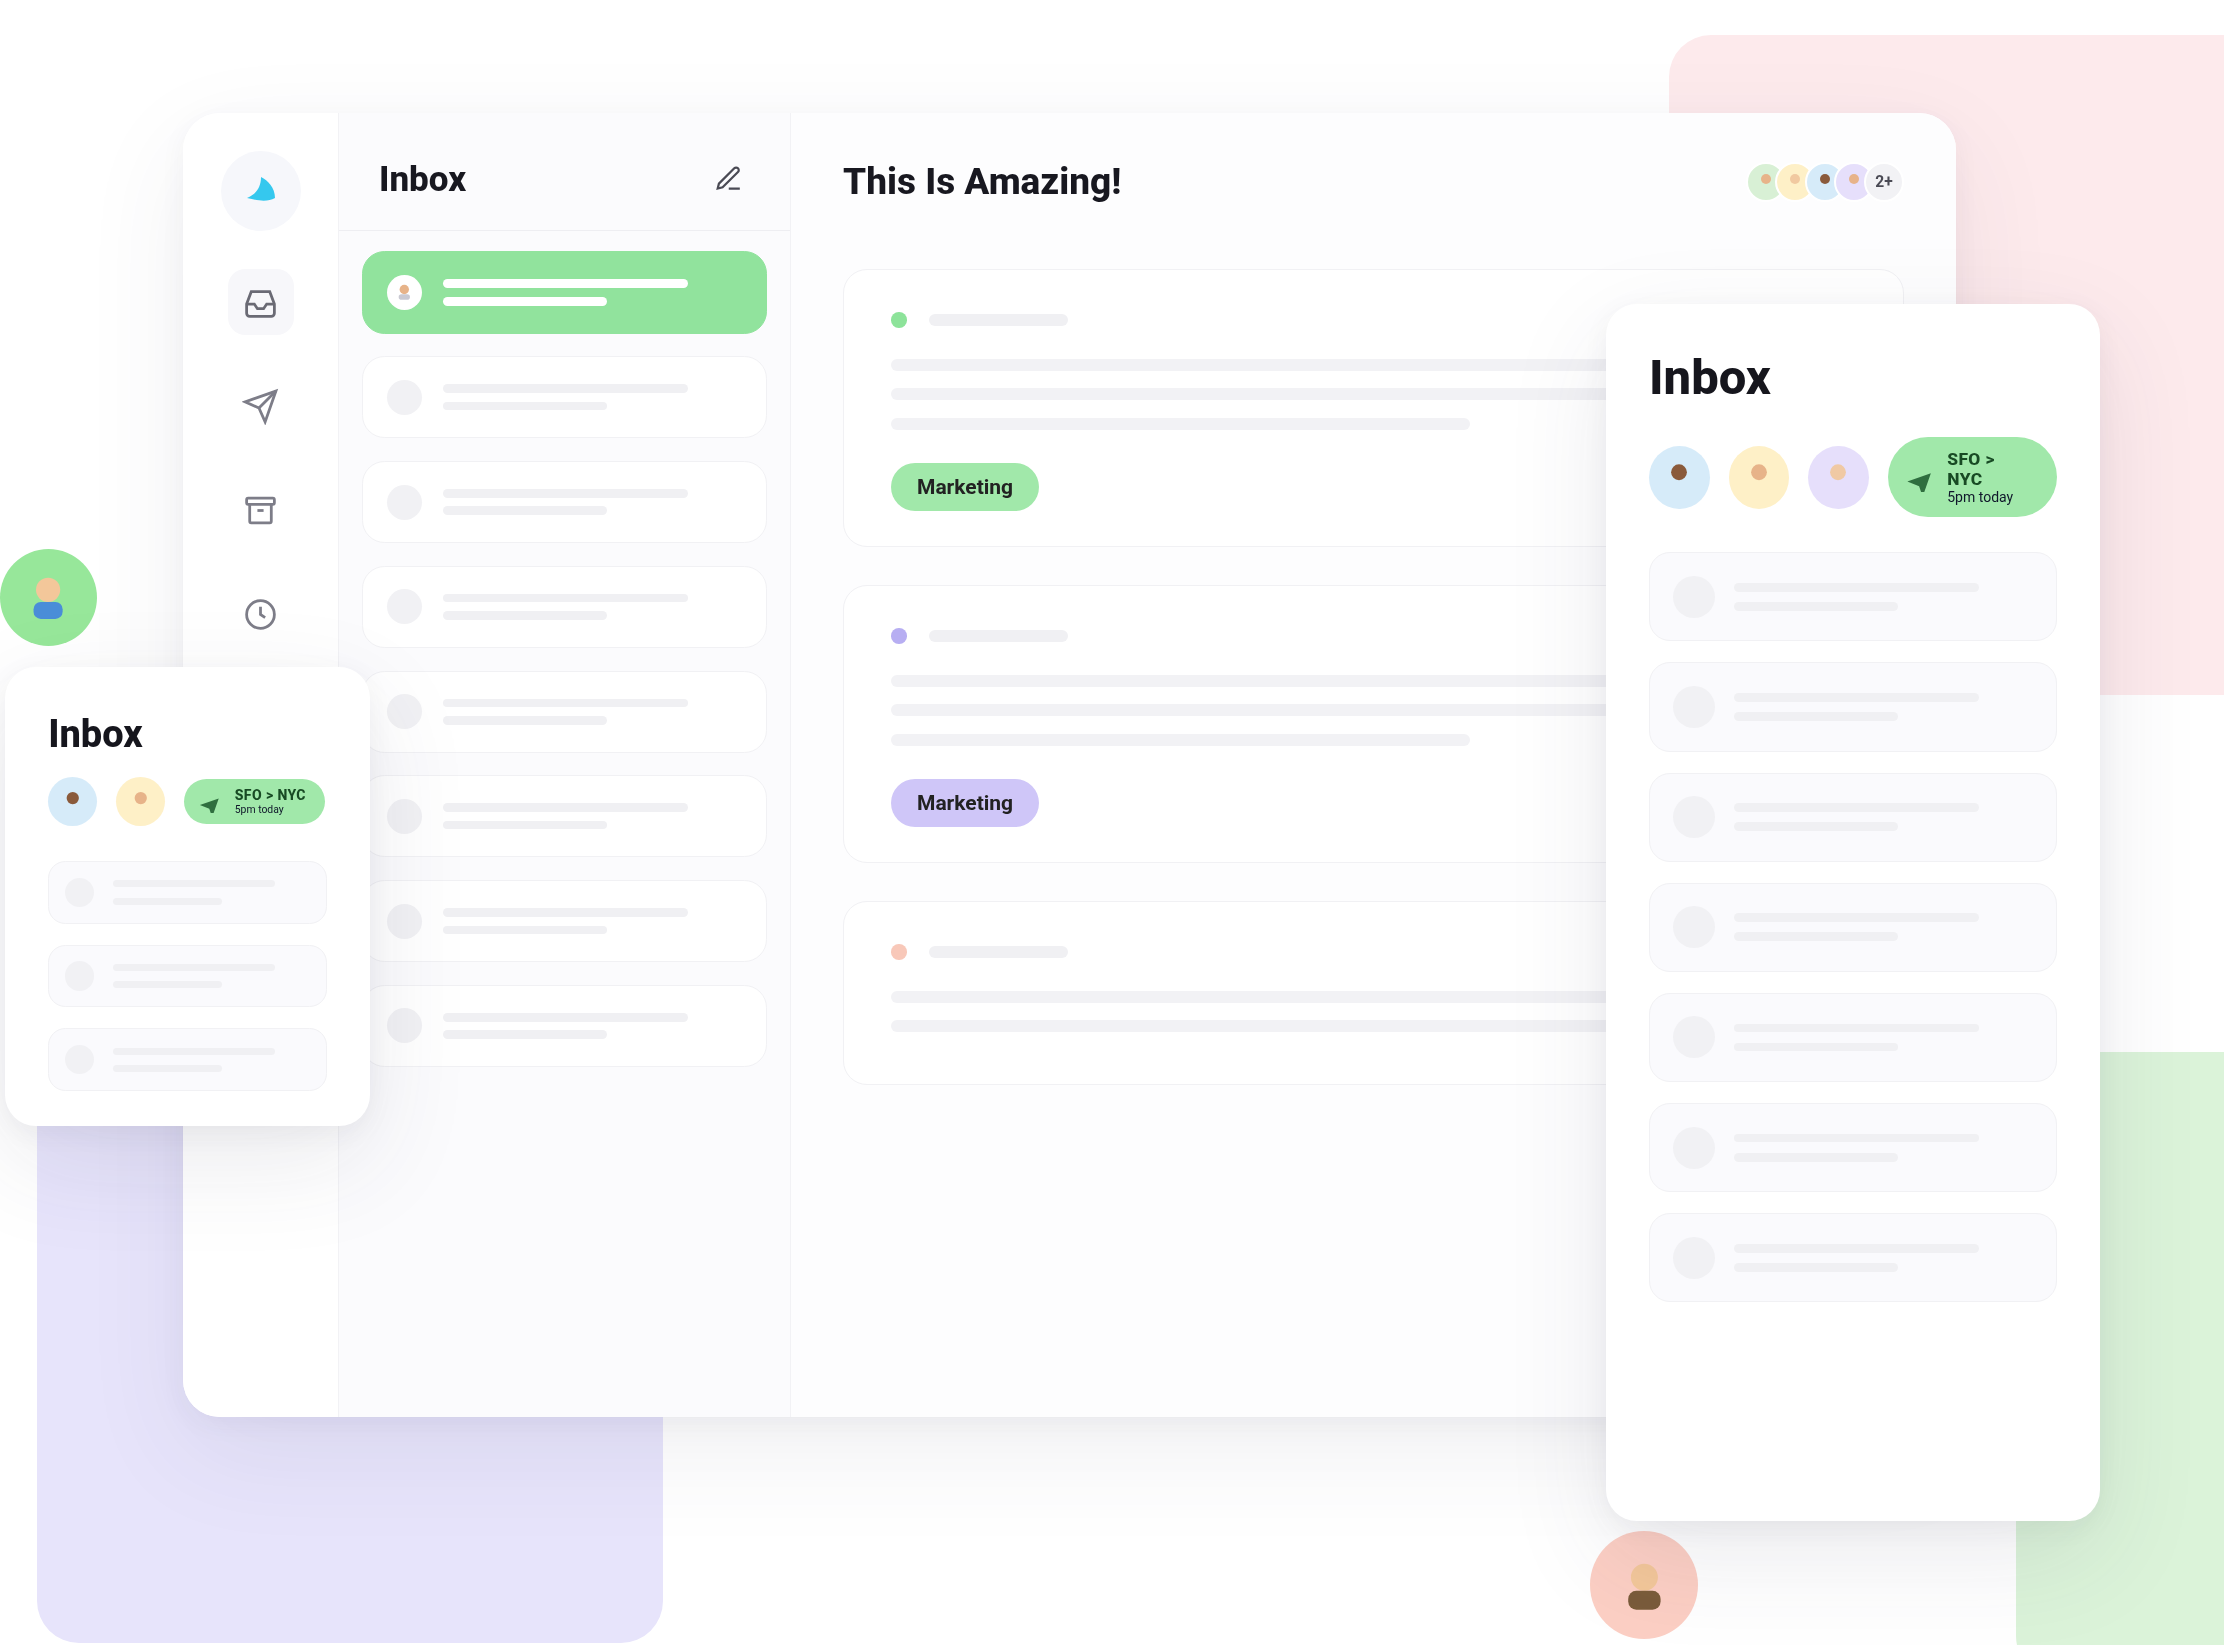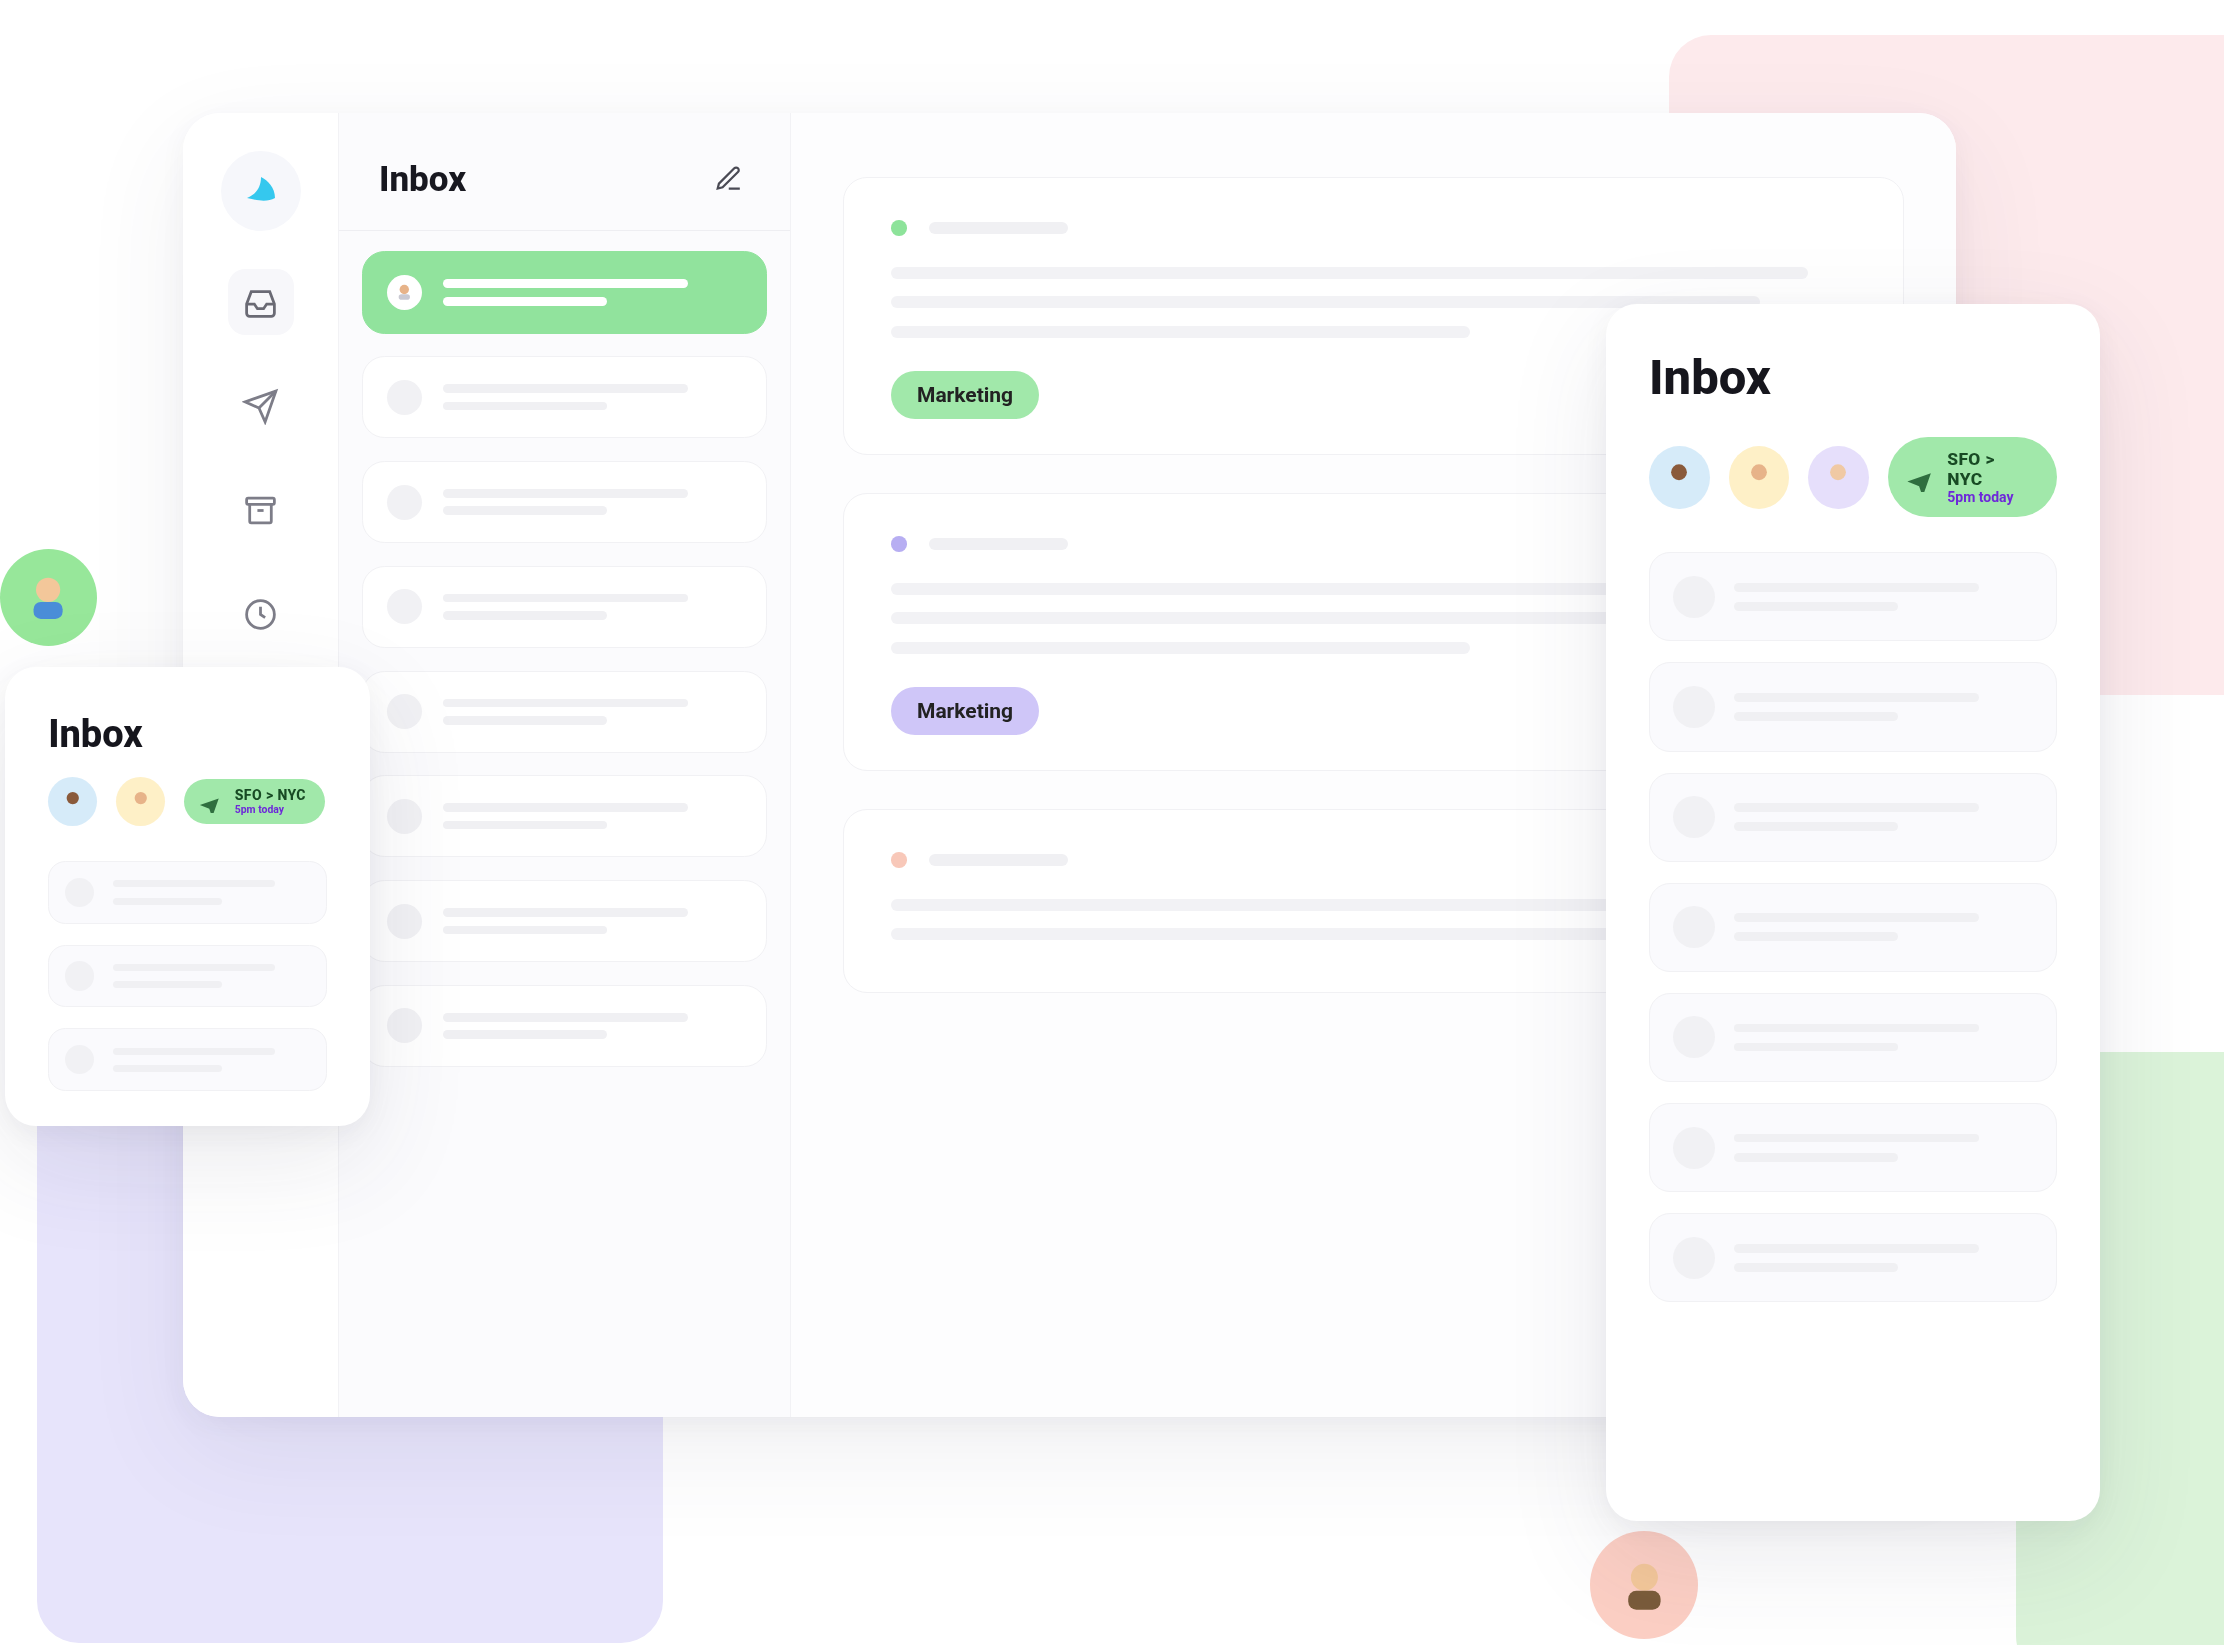--- a/index.html
+++ b/index.html
@@ -156,21 +156,21 @@
   .fc-right h2 { font-size: 49px; font-weight:800; color:#16161d; margin-bottom: 31px; }
   .fc-avatars { display:flex; align-items:center; gap:19px; margin-bottom: 35px; }
   .fc-avatars .a { width:63px; height:63px; border-radius:50%; display:flex; align-items:center; justify-content:center; }
   .flight-chip {
     display:flex; align-items:center; gap:14px;
     background:#a1e8aa; border-radius:868px; padding:12px 26px 12px 17.4px;
   }
   .flight-chip .plane { width:29.5px; height:29.5px; color:#2f6e3f; }
   .flight-chip .txt { display:flex; flex-direction:column; line-height:1.15; }
   .flight-chip .route { font-size:17.4px; font-weight:800; color:#184a24; letter-spacing:0.4px; }
-  .flight-chip .sub   { font-size:14px; font-weight:700; color:#6d28d9; }
+  .flight-chip .sub   { font-size:14px; font-weight:400; color:#0f172a; }
   .fc-items { display:flex; flex-direction:column; gap:21px; }
   .fc-item { background:#fafafd; border:0.9px solid #f1f1f4; border-radius:21px; padding:22.6px; display:flex; align-items:center; gap:19px; }
   .fc-item .av { width:42px; height:42px; border-radius:50%; background:#f1f1f4; flex:none; }
   .fc-item .lines { flex:1; display:flex; flex-direction:column; gap:10.4px; }
 
   
   .fc-left { top: 667px; left: 5.2px; width: 365px; }
   .fc-left h2 { font-size:38px; font-weight:800; color:#16161d; margin-bottom:21px; }
   .fc-left .fc-avatars .a { width:49px; height:49px; }
   .fc-left .flight-chip { padding:8.7px 19px 8.7px 14px; }
@@ -309,20 +309,46 @@
         <div class="av"></div>
         <div class="lines">
             <div class="line med"></div>
             <div class="line short"></div>
           </div>
       </div>
     </div>
   </div>
 
   <div class="reader">
+    <div class="reader-head">
+      <h1>This Is Amazing!</h1>
+      <div class="av-row">
+        <div class="a c1">
+            <svg viewBox="0 0 24 24" width="24" height="24">
+              <circle cx="12" cy="9" r="5" fill="#e7b389"></circle>
+            </svg>
+          </div>
+        <div class="a c2">
+            <svg viewBox="0 0 24 24" width="24" height="24">
+              <circle cx="12" cy="9" r="5" fill="#f1c9a0"></circle>
+            </svg>
+          </div>
+        <div class="a c3">
+            <svg viewBox="0 0 24 24" width="24" height="24">
+              <circle cx="12" cy="9" r="5" fill="#8a5a3b"></circle>
+            </svg>
+          </div>
+        <div class="a c4">
+            <svg viewBox="0 0 24 24" width="24" height="24">
+              <circle cx="12" cy="9" r="5" fill="#e7b389"></circle>
+            </svg>
+          </div>
+        <div class="more">2+</div>
+      </div>
+    </div>
 
     <div class="cards">
       <div class="card">
         <div class="card-top">
             <span class="dot green"></span>
             <span class="ph sm"></span>
           </div>
         <div class="ph-row w95"></div>
         <div class="ph-row w90"></div>
         <div class="ph-row w60"></div>

